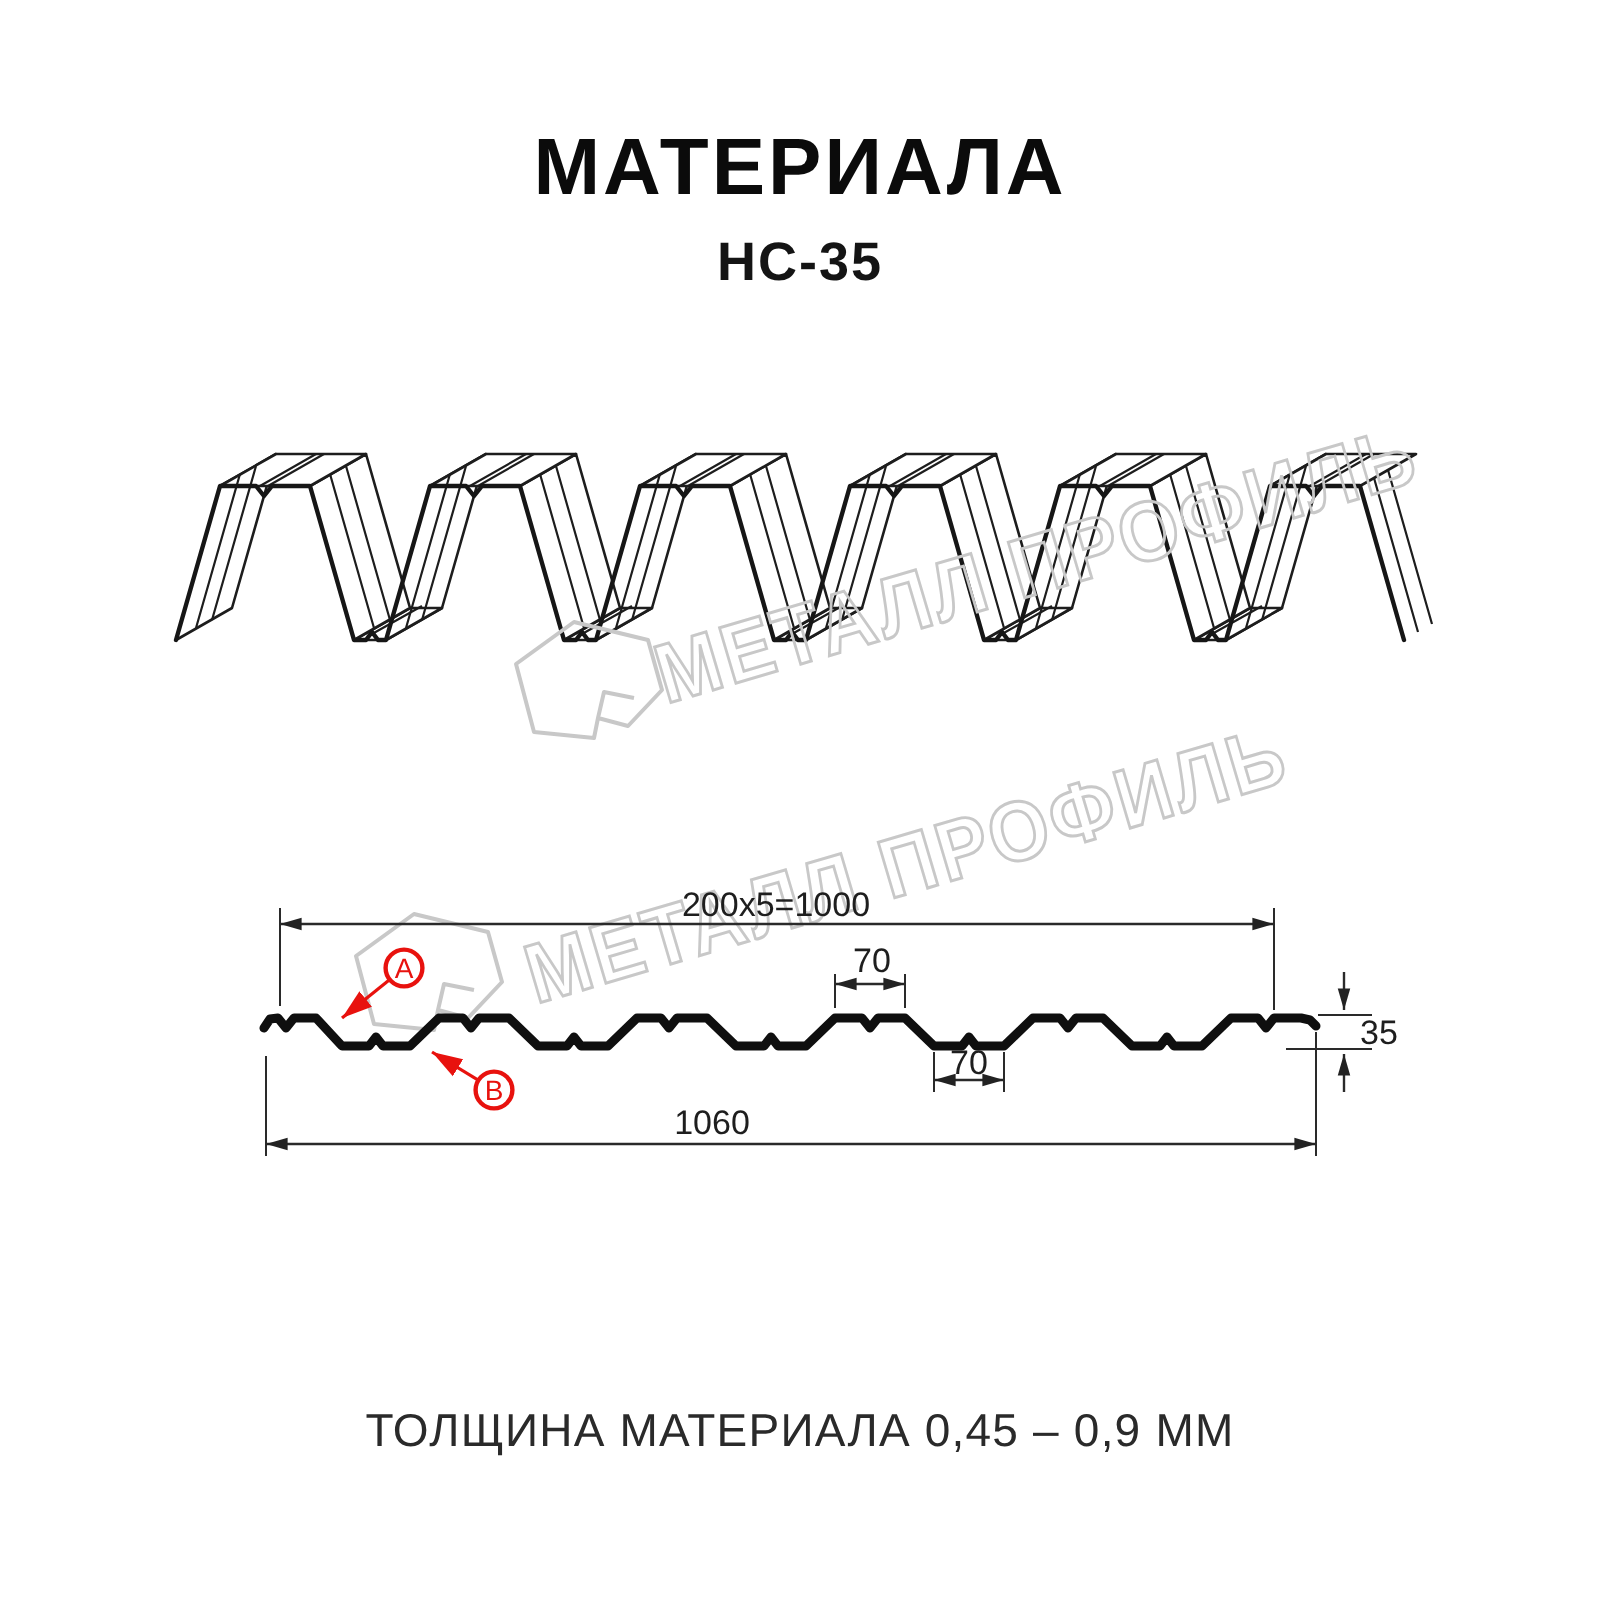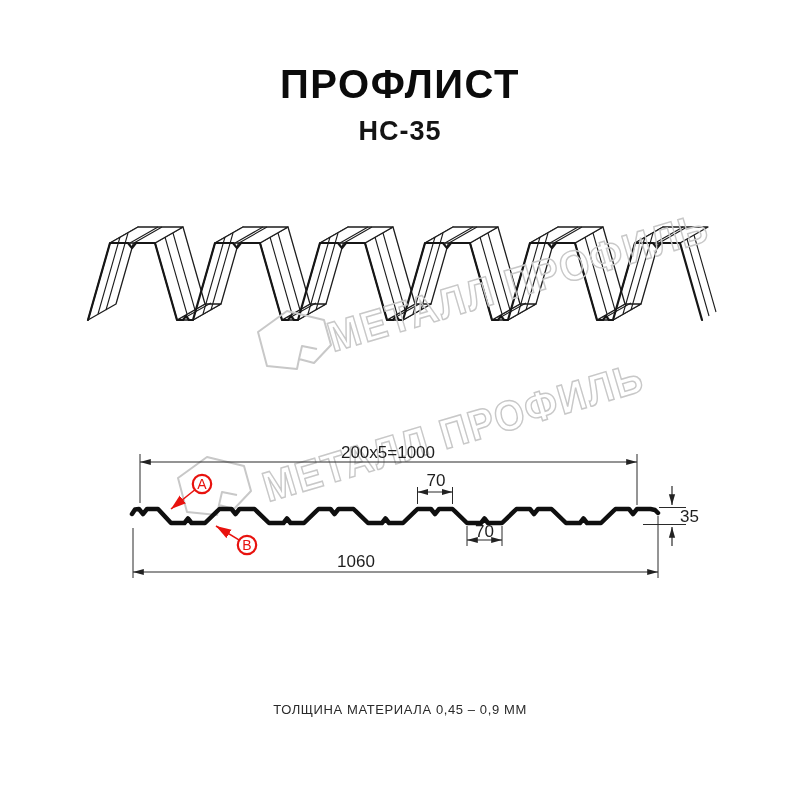--- a/index.html
+++ b/index.html
@@ -2,21 +2,21 @@
 <html><head>
 <meta charset="utf-8">
 <style>
   html,body{margin:0;padding:0;background:#fff;}
   .page{position:relative;width:800px;height:800px;background:#fff;overflow:hidden;
         font-family:"Liberation Sans",sans-serif;}
   .hdr{position:absolute;top:62px;left:0;width:800px;text-align:center;}
   .title{font-size:40px;font-weight:700;letter-spacing:1.5px;color:#0b0b0b;line-height:1.1;}
   .subtitle{margin-top:10px;font-size:27px;font-weight:700;letter-spacing:1px;color:#141414;}
   .caption{position:absolute;top:702px;left:0;width:800px;text-align:center;
-           font-size:13px;font-weight:400;letter-spacing:.6px;color:#2a2a2a;}
+           font-size:23px;font-weight:400;letter-spacing:.6px;color:#2a2a2a;}
   svg.canvas{position:absolute;left:0;top:0;width:800px;height:800px;}
   .face{fill:#ffffff;stroke:#1d1d1d;stroke-width:1.3;stroke-linejoin:round;}
   .thin{fill:none;stroke:#1d1d1d;stroke-width:1.1;}
   .edge{fill:none;stroke:#161616;stroke-width:2.2;stroke-linejoin:round;stroke-linecap:round;}
   .profile{fill:none;stroke:#0f0f0f;stroke-width:4.5;stroke-linejoin:round;stroke-linecap:round;}
   .dimline{fill:none;stroke:#2a2a2a;stroke-width:1.2;}
   .extline{fill:none;stroke:#2a2a2a;stroke-width:1;}
   .dimtext{fill:#1e1e1e;font-size:17px;font-family:"Liberation Sans",sans-serif;}
   .wm{fill:none;stroke:#c8c8c8;stroke-width:1.5;
       font-family:"Liberation Sans",sans-serif;font-weight:700;font-size:42px;letter-spacing:2px;}
@@ -24,21 +24,21 @@
   .red{stroke:#e8120e;fill:none;stroke-width:2.2;}
   .redtext{fill:#e8120e;font-size:14px;font-family:"Liberation Sans",sans-serif;}
   .redline{stroke:#e8120e;stroke-width:1.6;fill:none;}
 </style>
 </head>
 <body>
 
 <div class="page">
 
   <div class="hdr">
-    <div class="title">ПРОФЛИСТ</div>
+    <div class="title">МАТЕРИАЛА</div>
     <div class="subtitle">НС-35</div>
   </div>
 
   <svg class="canvas" viewBox="0 0 800 800">
     <defs>
       <marker id="dimArr" orient="auto-start-reverse" markerWidth="10" markerHeight="8" refX="9" refY="3.2">
         <path d="M0,0.6 L9,3.2 L0,5.8 Z" fill="#222"></path>
       </marker>
       <marker id="redArr" orient="auto-start-reverse" markerWidth="11" markerHeight="9" refX="9.5" refY="3.5">
         <path d="M0,0.4 L9.5,3.5 L0,6.6 Z" fill="#e8120e"></path>

